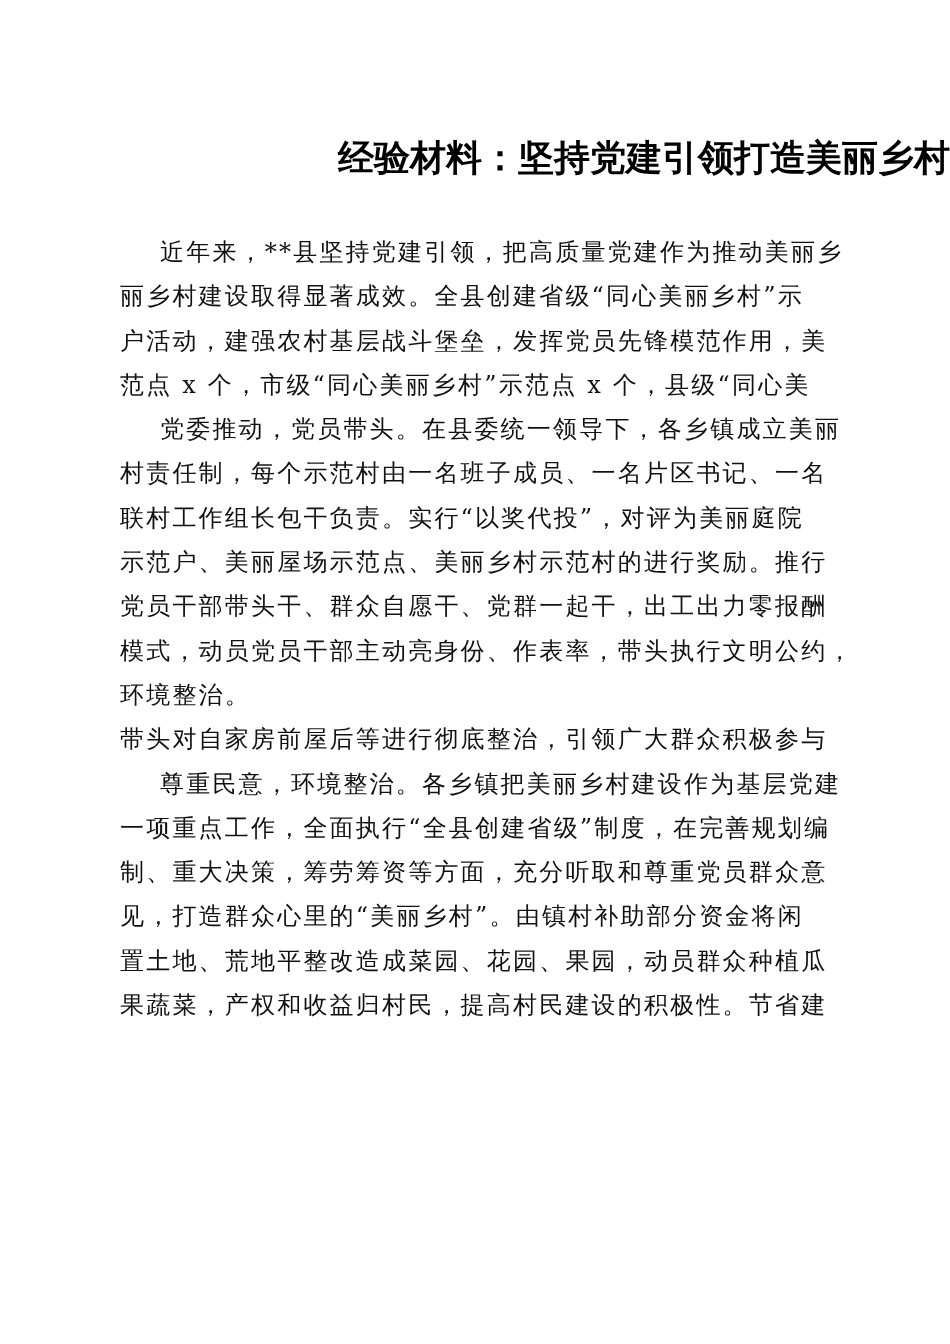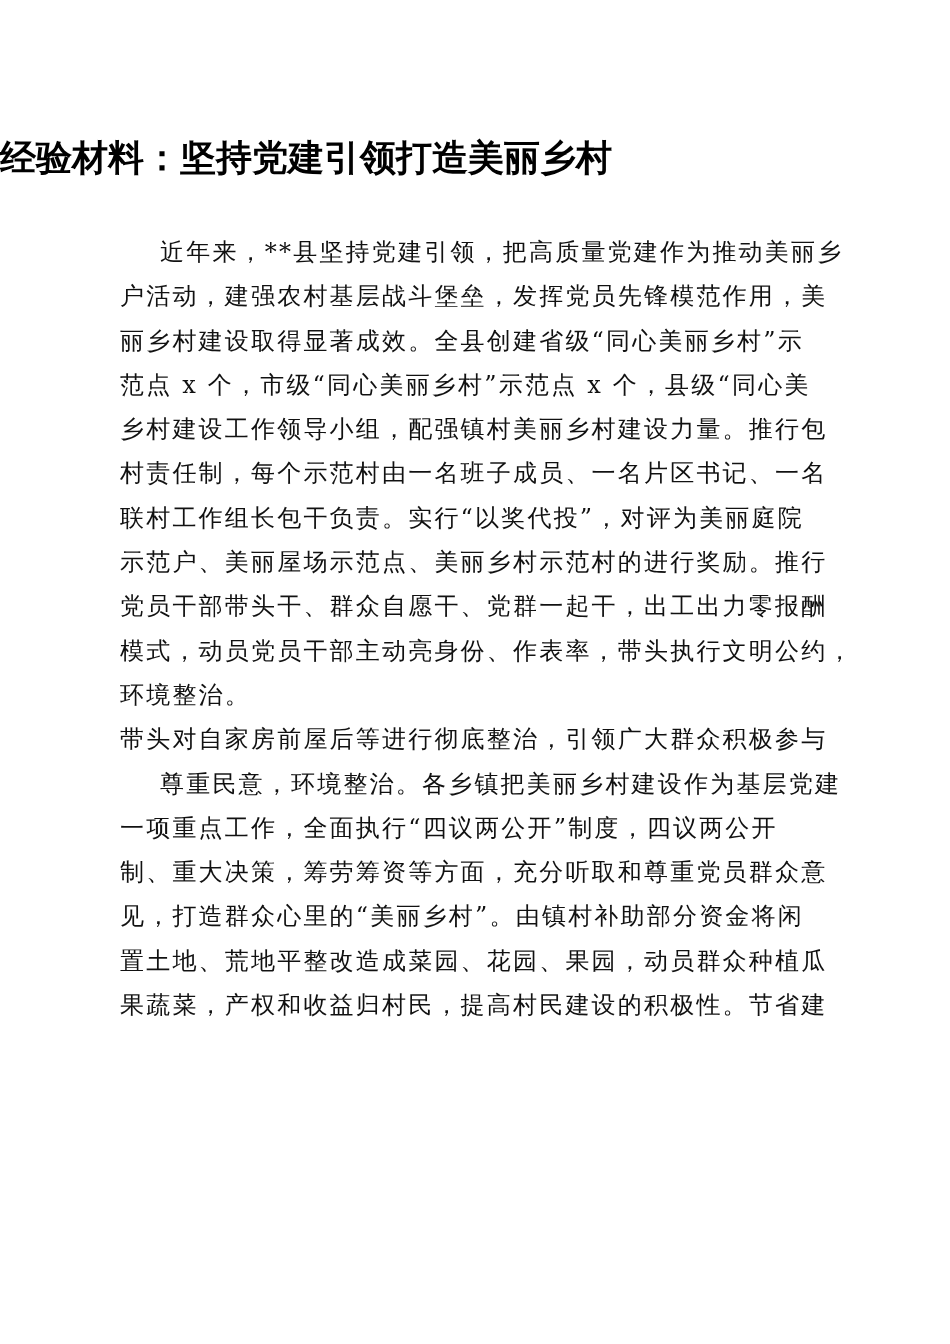--- a/index.html
+++ b/index.html
@@ -21,21 +21,21 @@
       top: 0;
       width: 950px;
       height: 1344px;
       background: #ffffff;
     }
     .title {
       position: absolute;
       top: 132px;
       left: 0;
       width: 950px;
-      text-align: left;
+      text-align: right;
       font-family: "DejaVu Sans", "Liberation Sans", sans-serif;
       font-weight: bold;
       font-size: 36px;
       line-height: 52px;
       letter-spacing: 0px;
       color: #000000;
     }
     .body {
       position: absolute;
       left: 120px;
@@ -58,38 +58,38 @@
 </head>
 <body>
 
 <div class="page">
   <div class="title">经验材料：坚持党建引领打造美丽乡村</div>
 
   <div class="body">
 
     <div>
       <span class="line indent">近年来，**县坚持党建引领，把高质量党建作为推动美丽乡</span>
+      <span class="line">丽乡村建设取得显著成效。全县创建省级“同心美丽乡村”示</span>
       <span class="line">户活动，建强农村基层战斗堡垒，发挥党员先锋模范作用，美</span>
-      <span class="line">丽乡村建设取得显著成效。全县创建省级“同心美丽乡村”示</span>
       <span class="line">范点 x 个，市级“同心美丽乡村”示范点 x 个，县级“同心美</span>
     </div>
 
     <div>
-      <span class="line">乡村建设工作领导小组，配强镇村美丽乡村建设力量。推行包</span>
+      <span class="line indent">党委推动，党员带头。在县委统一领导下，各乡镇成立美丽</span>
       <span class="line">村责任制，每个示范村由一名班子成员、一名片区书记、一名</span>
       <span class="line">联村工作组长包干负责。实行“以奖代投”，对评为美丽庭院</span>
       <span class="line">示范户、美丽屋场示范点、美丽乡村示范村的进行奖励。推行</span>
       <span class="line">党员干部带头干、群众自愿干、党群一起干，出工出力零报酬</span>
       <span class="line">模式，动员党员干部主动亮身份、作表率，带头执行文明公约，</span>
       <span class="line">环境整治。</span>
       <span class="line">带头对自家房前屋后等进行彻底整治，引领广大群众积极参与</span>
     </div>
 
     <div>
       <span class="line indent">尊重民意，环境整治。各乡镇把美丽乡村建设作为基层党建</span>
-      <span class="line">一项重点工作，全面执行“四议两公开”制度，四议两公开</span>
+      <span class="line">一项重点工作，全面执行“全县创建省级”制度，在完善规划编</span>
       <span class="line">制、重大决策，筹劳筹资等方面，充分听取和尊重党员群众意</span>
       <span class="line">见，打造群众心里的“美丽乡村”。由镇村补助部分资金将闲</span>
       <span class="line">置土地、荒地平整改造成菜园、花园、果园，动员群众种植瓜</span>
       <span class="line">果蔬菜，产权和收益归村民，提高村民建设的积极性。节省建</span>
     </div>
   </div>
 </div>
 
 </body></html>

